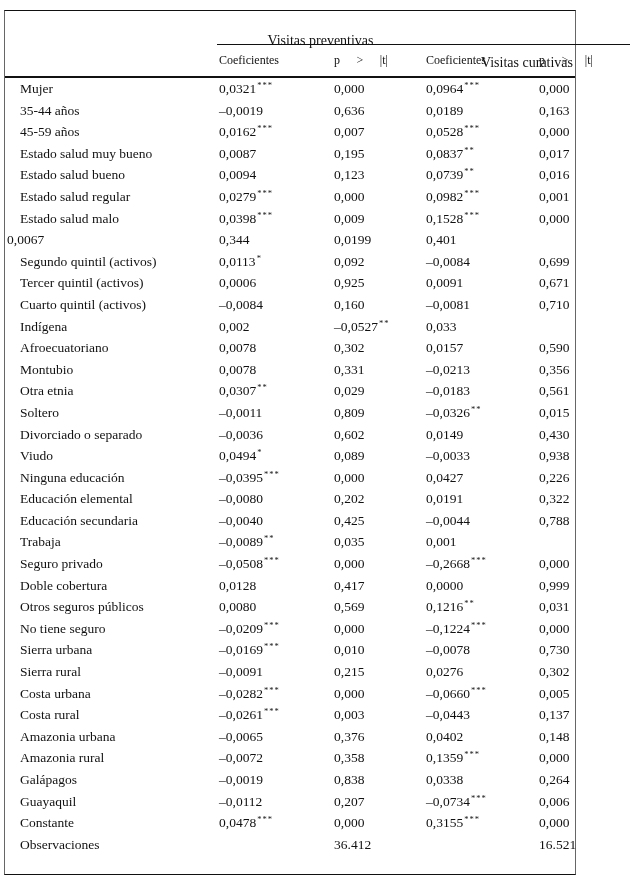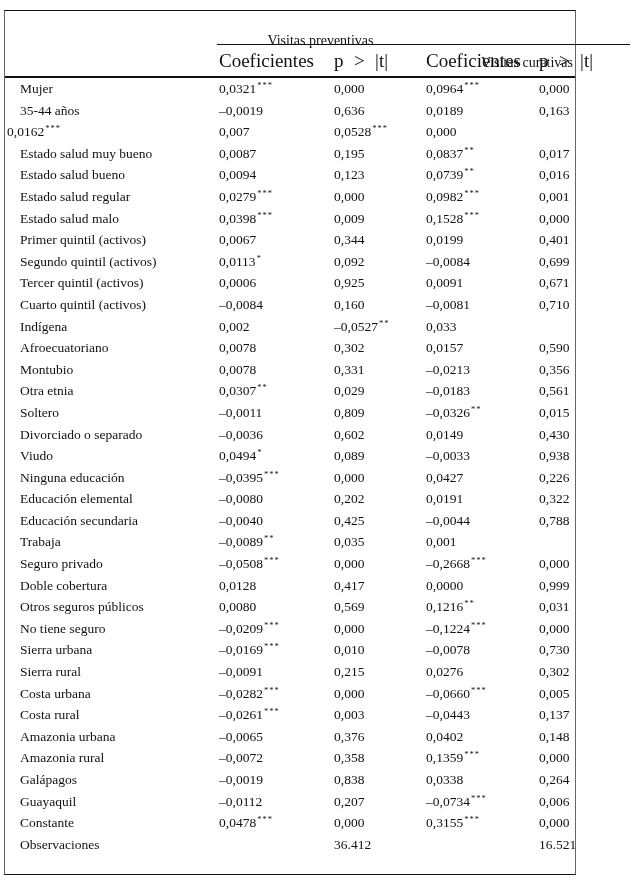--- a/index.html
+++ b/index.html
@@ -20,21 +20,21 @@
   }
   .grid { display: grid; grid-template-columns: 212px 115px 92px 113px 93px; }
   .grp-row { height: 33px; align-items: center; }
   .grp { text-align: center; font-size: 14px; }
   .grp.prev { grid-column: 2 / 4; }
   .grp.cur  { grid-column: 4 / 6; margin-top: 44px; }
   .grp-underline {
     margin-left: 212px; width: 413px; height: 0;
     border-top: 1.5px solid #111;
   }
-  .sub-row { height: 31px; align-items: center; font-size: 19px; }
+  .sub-row { height: 31px; align-items: center; font-size: 12px; }
   .thick-rule { border-top: 2px solid #111; height: 0; }
   .row { height: 21.6px; line-height: 21.6px; font-size: 13.5px; white-space: nowrap; }
   .c { overflow: visible; }
   .c.lbl { padding-left: 15px; }
   .c.num { padding-left: 2px; }
   .p-head {
     display: inline-flex; width: 56px; justify-content: space-between;
     padding-left: 2px;
   }
   .coef-head { padding-left: 2px; }
@@ -87,20 +87,21 @@
         <div class="c num"><span>0,000</span></div>
       </div>
       <div class="grid row">
         <div class="c lbl"><span>35-44 años</span></div>
         <div class="c num"><span>–0,0019</span></div>
         <div class="c num"><span>0,636</span></div>
         <div class="c num"><span>0,0189</span></div>
         <div class="c num"><span>0,163</span></div>
       </div>
       <div class="grid row">
+        <div class="c lbl"><span>45-59 años</span></div>
         <div class="c num"><span>0,0162</span><sup class="sig">***</sup></div>
         <div class="c num"><span>0,007</span></div>
         <div class="c num"><span>0,0528</span><sup class="sig">***</sup></div>
         <div class="c num"><span>0,000</span></div>
       </div>
       <div class="grid row">
         <div class="c lbl"><span>Estado salud muy bueno</span></div>
         <div class="c num"><span>0,0087</span></div>
         <div class="c num"><span>0,195</span></div>
         <div class="c num"><span>0,0837</span><sup class="sig">**</sup></div>
@@ -121,21 +122,20 @@
         <div class="c num"><span>0,001</span></div>
       </div>
       <div class="grid row">
         <div class="c lbl"><span>Estado salud malo</span></div>
         <div class="c num"><span>0,0398</span><sup class="sig">***</sup></div>
         <div class="c num"><span>0,009</span></div>
         <div class="c num"><span>0,1528</span><sup class="sig">***</sup></div>
         <div class="c num"><span>0,000</span></div>
       </div>
       <div class="grid row">
-        <div class="c lbl"><span>Primer quintil (activos)</span></div>
         <div class="c num"><span>0,0067</span></div>
         <div class="c num"><span>0,344</span></div>
         <div class="c num"><span>0,0199</span></div>
         <div class="c num"><span>0,401</span></div>
       </div>
       <div class="grid row">
         <div class="c lbl"><span>Segundo quintil (activos)</span></div>
         <div class="c num"><span>0,0113</span><sup class="sig">*</sup></div>
         <div class="c num"><span>0,092</span></div>
         <div class="c num"><span>–0,0084</span></div>

